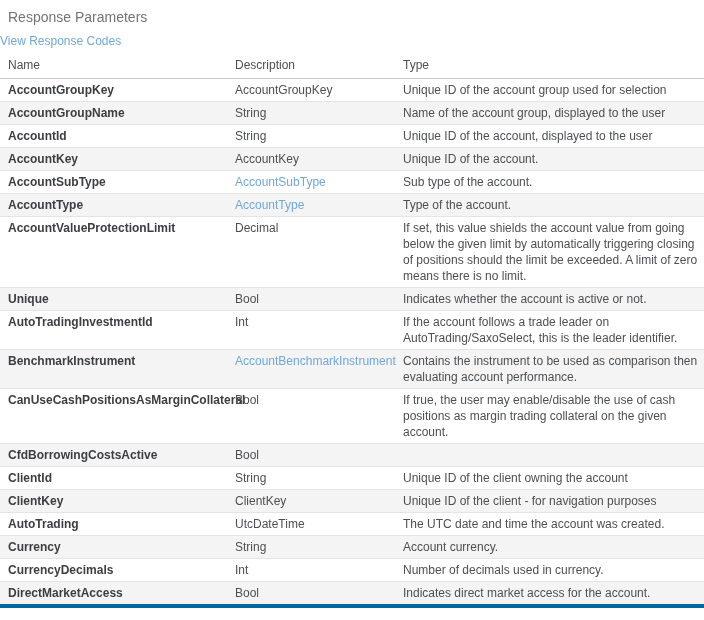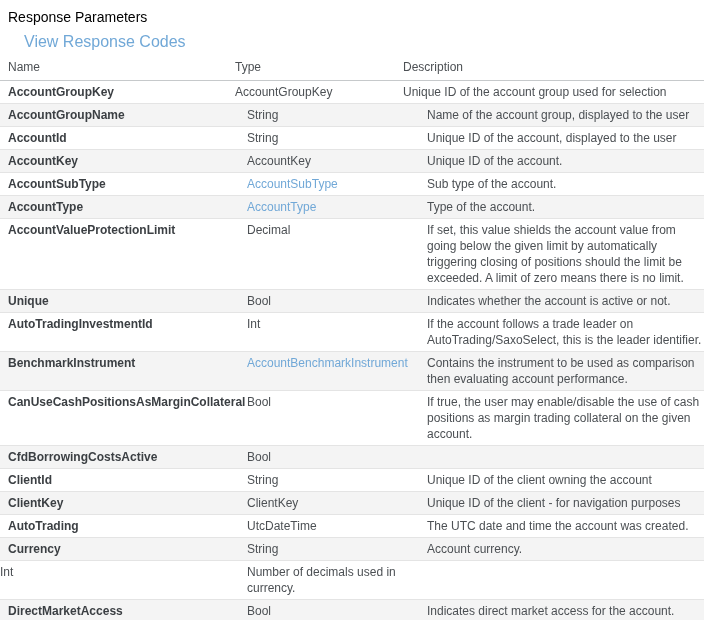--- a/index.html
+++ b/index.html
@@ -8,28 +8,28 @@
     width: 704px;
     height: 620px;
     overflow: hidden;
     font-family: "Liberation Sans", "DejaVu Sans", sans-serif;
     color: #45494c;
   }
   .page { padding-top: 8px; }
   .page-title {
     font-size: 14px;
     font-weight: 400;
-    color: #000000;
+    color: #737373;
     padding-left: 8px;
     line-height: 18px;
   }
   .codes-link {
     display: inline-block;
-    margin: 8px 0 0 24px;
-    font-size: 16px;
+    margin: 8px 0 0 0;
+    font-size: 12px;
     line-height: 15px;
     color: #71a8d7;
     text-decoration: none;
     cursor: pointer;
   }
   .table { width: 704px; margin-top: 4px; border-bottom: 4px solid #0369a1; }
   .thead, .tr {
     display: grid;
     grid-template-columns: 235px 168px 1fr;
     align-items: start;
@@ -40,21 +40,21 @@
   }
   .th {
     font-size: 12px;
     line-height: 16px;
     font-weight: 400;
     color: #4c5054;
   }
   .th:first-child { padding-left: 8px; }
   .tr { background: #ffffff; }
   .tr:nth-child(even) { background: #f4f4f4; }
-  .tr + .tr { border-top: 1px solid #e4e4e4; gap: 12px; }
+  .tr + .tr { border-top: 1px solid #e4e4e4; }
   .td {
     font-size: 12px;
     line-height: 16px;
     padding: 3px 0;
   }
   .td.name {
     font-weight: 700;
     color: #3b3f43;
     padding-left: 8px;
     white-space: nowrap;
@@ -66,22 +66,22 @@
 </head>
 <body>
 
 <div class="page">
   <h2 class="page-title">Response Parameters</h2>
   <a class="codes-link" href="#">View Response Codes</a>
 
   <div class="table">
     <div class="thead">
       <div class="th">Name</div>
+      <div class="th">Description</div>
       <div class="th">Type</div>
-      <div class="th">Description</div>
     </div>
     <div id="rows">
   <div class="tr">
     <div class="td name">AccountGroupKey</div>
     <div class="td type">AccountGroupKey</div>
     <div class="td desc">Unique ID of the account group used for selection</div>
   </div>
 
   <div class="tr">
     <div class="td name">AccountGroupName</div>
@@ -166,20 +166,21 @@
     <div class="td desc">The UTC date and time the account was created.</div>
   </div>
 
   <div class="tr">
     <div class="td name">Currency</div>
     <div class="td type">String</div>
     <div class="td desc">Account currency.</div>
   </div>
 
   <div class="tr">
+    <div class="td name">CurrencyDecimals</div>
     <div class="td type">Int</div>
     <div class="td desc">Number of decimals used in currency.</div>
   </div>
 
   <div class="tr">
     <div class="td name">DirectMarketAccess</div>
     <div class="td type">Bool</div>
     <div class="td desc">Indicates direct market access for the account.</div>
   </div>
 </div>

